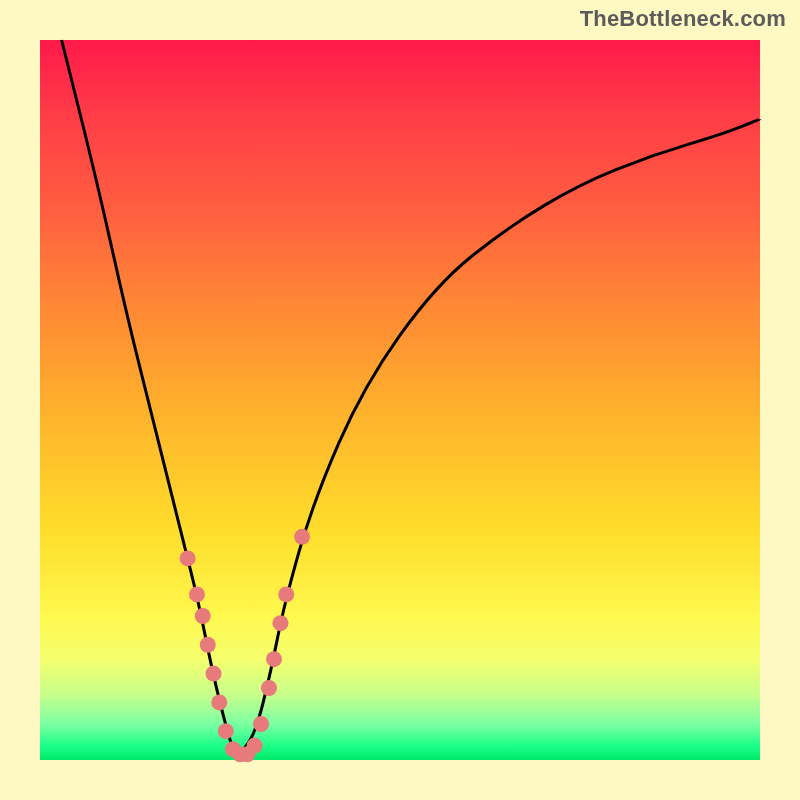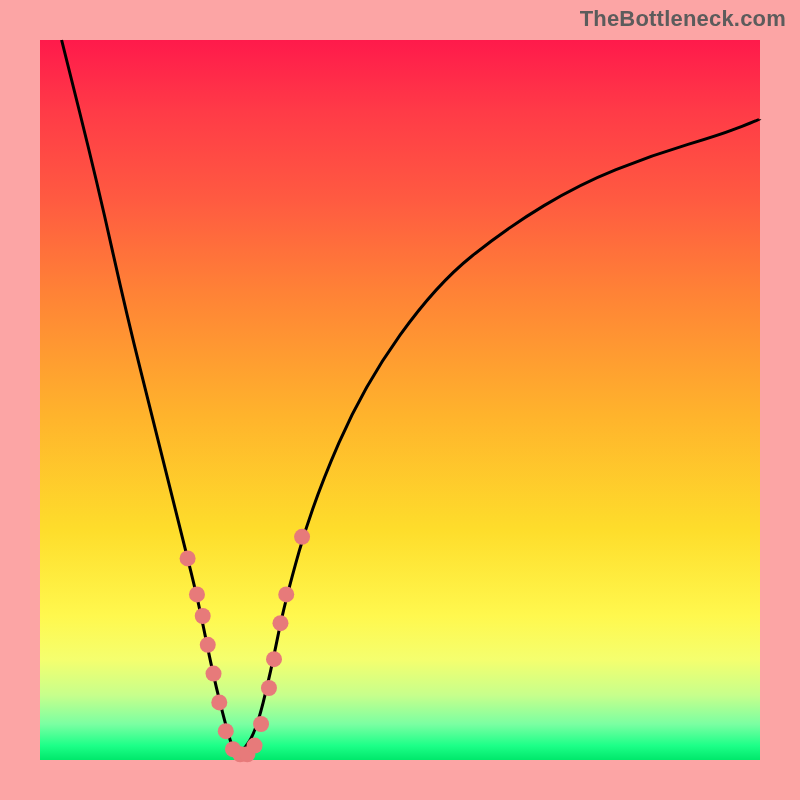--- a/index.html
+++ b/index.html
@@ -9,21 +9,21 @@
     height: 800px;
     overflow: hidden;
     background: #000;
   }
   .frame {
     position: absolute;
     top: 0;
     left: 0;
     width: 800px;
     height: 800px;
-    background: #fca5a5;
+    background: #fef9c3;
     text-align: right;
   }
   .plot-area {
     position: absolute;
     top: 40px;
     left: 40px;
     width: 720px;
     height: 720px;
     background: linear-gradient(
       to bottom,

